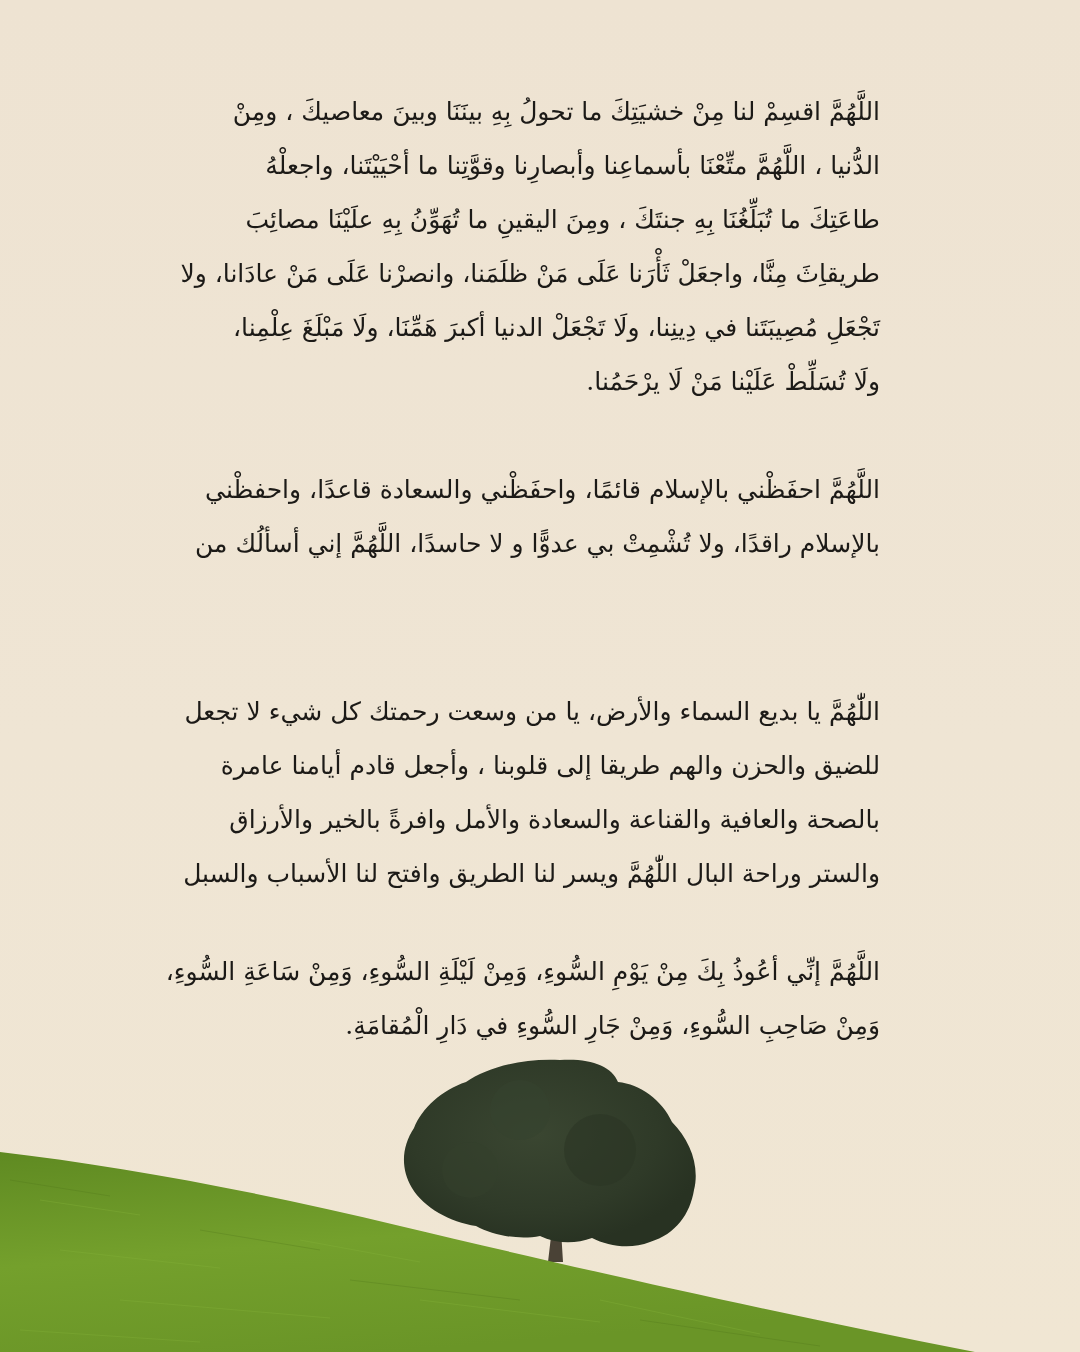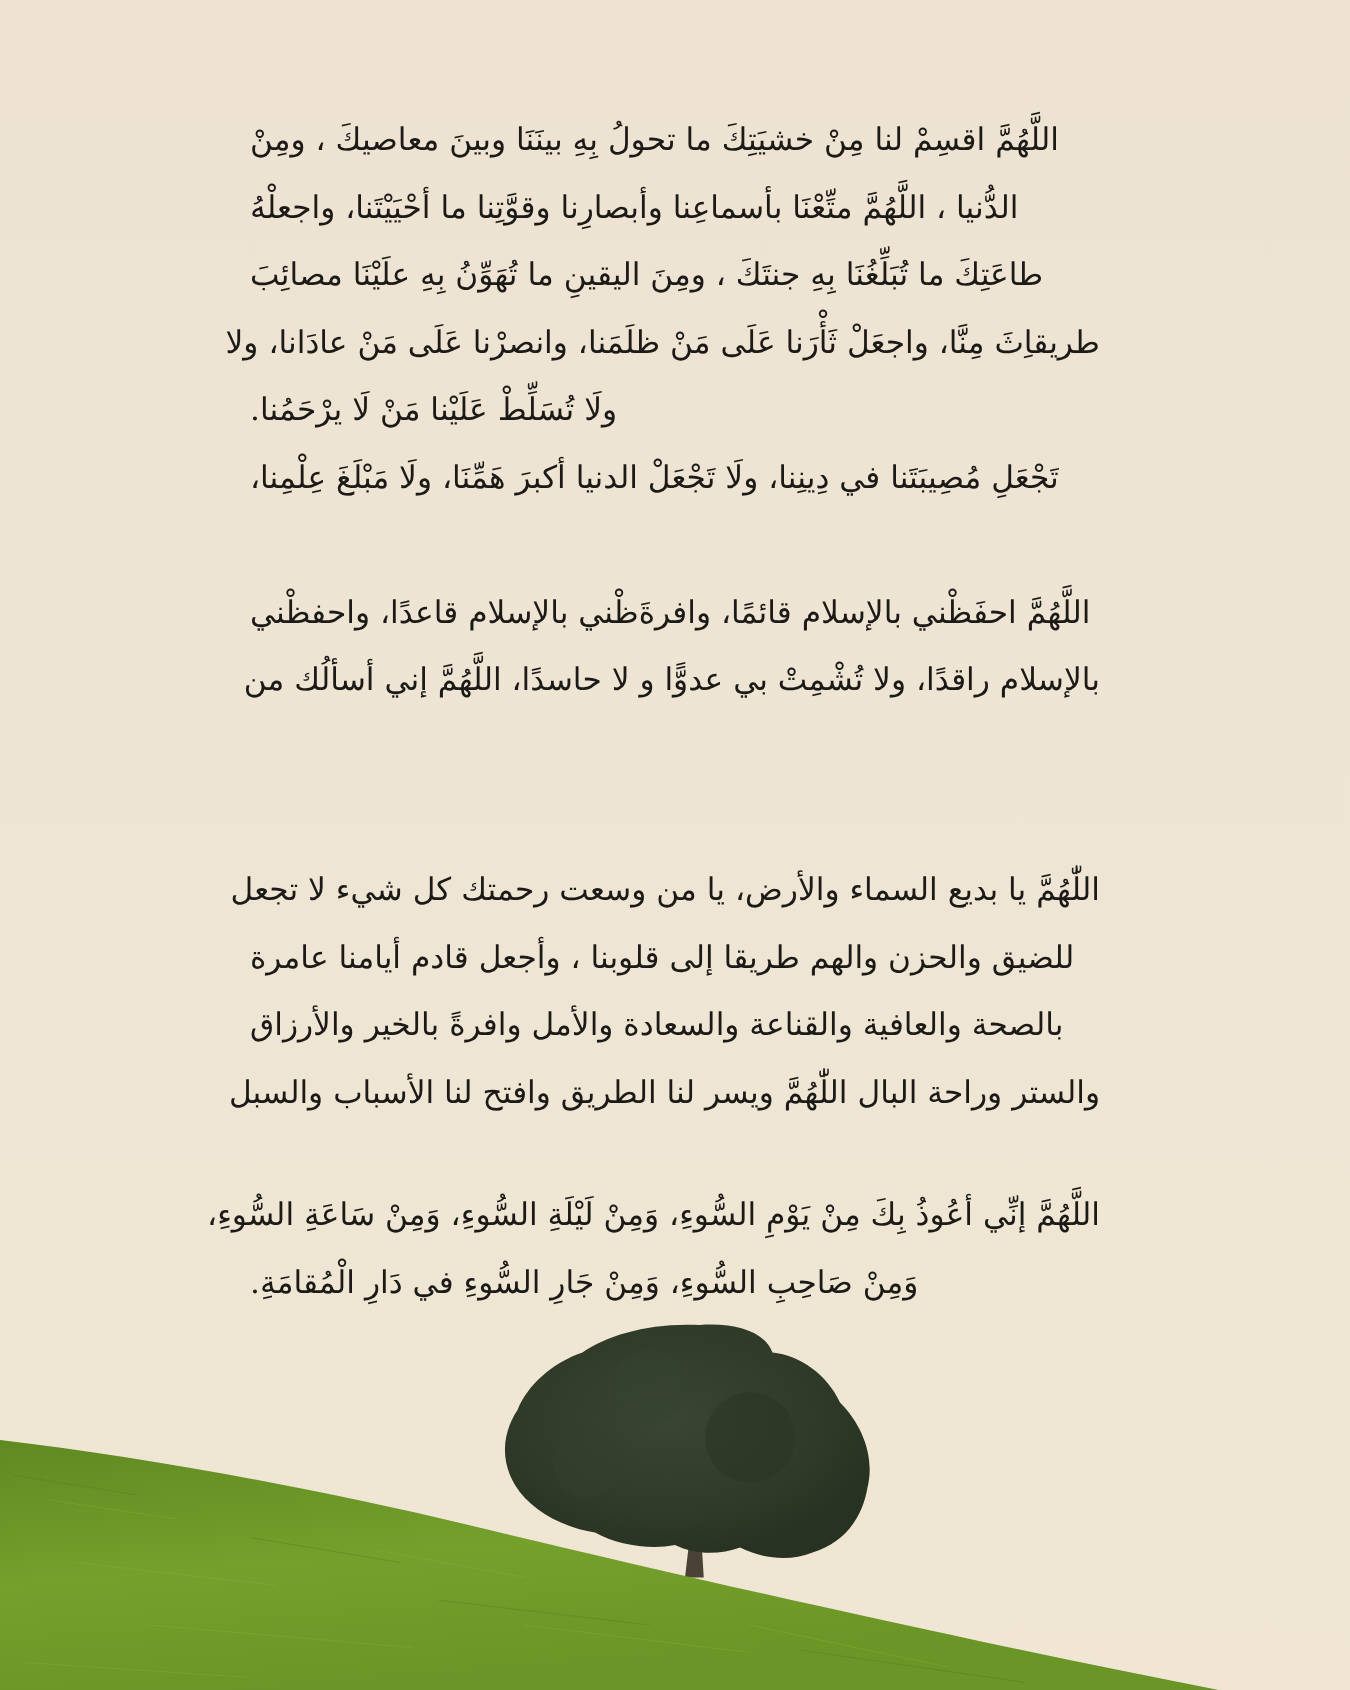--- a/index.html
+++ b/index.html
@@ -18,21 +18,21 @@
     }
     .poster {
       position: absolute;
       inset: 0;
     }
     .text-block {
       position: absolute;
       left: 200px;
       width: 680px;
       direction: rtl;
-      text-align: left;
+      text-align: right;
     }
     .line {
       display: block;
       height: 54px;
       line-height: 54px;
       font-size: 25px;
       white-space: nowrap;
       letter-spacing: 0;
     }
     .para { position: absolute; left: 0; right: 0; }
@@ -55,26 +55,26 @@
 
 <div class="poster">
 
   <div class="text-block" style="top:0;height:1060px;">
 
     <div class="para" id="para-1">
       <span class="line">اللَّهُمَّ اقسِمْ لنا مِنْ خشيَتِكَ ما تحولُ بِهِ بينَنَا وبينَ معاصيكَ ، ومِنْ</span>
       <span class="line">الدُّنيا ، اللَّهُمَّ متِّعْنَا بأسماعِنا وأبصارِنا وقوَّتِنا ما أحْيَيْتَنا، واجعلْهُ</span>
       <span class="line">طاعَتِكَ ما تُبَلِّغُنَا بِهِ جنتَكَ ، ومِنَ اليقينِ ما تُهَوِّنُ بِهِ علَيْنَا مصائِبَ</span>
       <span class="line">طريقاِثَ مِنَّا، واجعَلْ ثَأْرَنا عَلَى مَنْ ظلَمَنا، وانصرْنا عَلَى مَنْ عادَانا، ولا</span>
+      <span class="line">تَجْعَلِ مُصِيبَتَنا في دِينِنا، ولَا تَجْعَلْ الدنيا أكبرَ هَمِّنَا، ولَا مَبْلَغَ عِلْمِنا،</span>
       <span class="line">ولَا تُسَلِّطْ عَلَيْنا مَنْ لَا يرْحَمُنا.</span>
-      <span class="line">تَجْعَلِ مُصِيبَتَنا في دِينِنا، ولَا تَجْعَلْ الدنيا أكبرَ هَمِّنَا، ولَا مَبْلَغَ عِلْمِنا،</span>
     </div>
 
     <div class="para" id="para-2">
-      <span class="line">اللَّهُمَّ احفَظْني بالإسلام قائمًا، وافرةَظْني بالإسلام قاعدًا، واحفظْني</span>
+      <span class="line">اللَّهُمَّ احفَظْني بالإسلام قائمًا، واحفَظْني والسعادة قاعدًا، واحفظْني</span>
       <span class="line">بالإسلام راقدًا، ولا تُشْمِتْ بي عدوًّا و لا حاسدًا، اللَّهُمَّ إني أسألُك من</span>
     </div>
 
     <div class="para" id="para-4">
       <span class="line">اللَّهُمَّ إنِّي أعُوذُ بِكَ مِنْ يَوْمِ السُّوءِ، وَمِنْ لَيْلَةِ السُّوءِ، وَمِنْ سَاعَةِ السُّوءِ،</span>
       <span class="line">وَمِنْ صَاحِبِ السُّوءِ، وَمِنْ جَارِ السُّوءِ في دَارِ الْمُقامَةِ.</span>
     </div>
 
     <div class="para" id="para-3">
       <span class="line">اللّٰهُمَّ يا بديع السماء والأرض، يا من وسعت رحمتك كل شيء لا تجعل</span>

